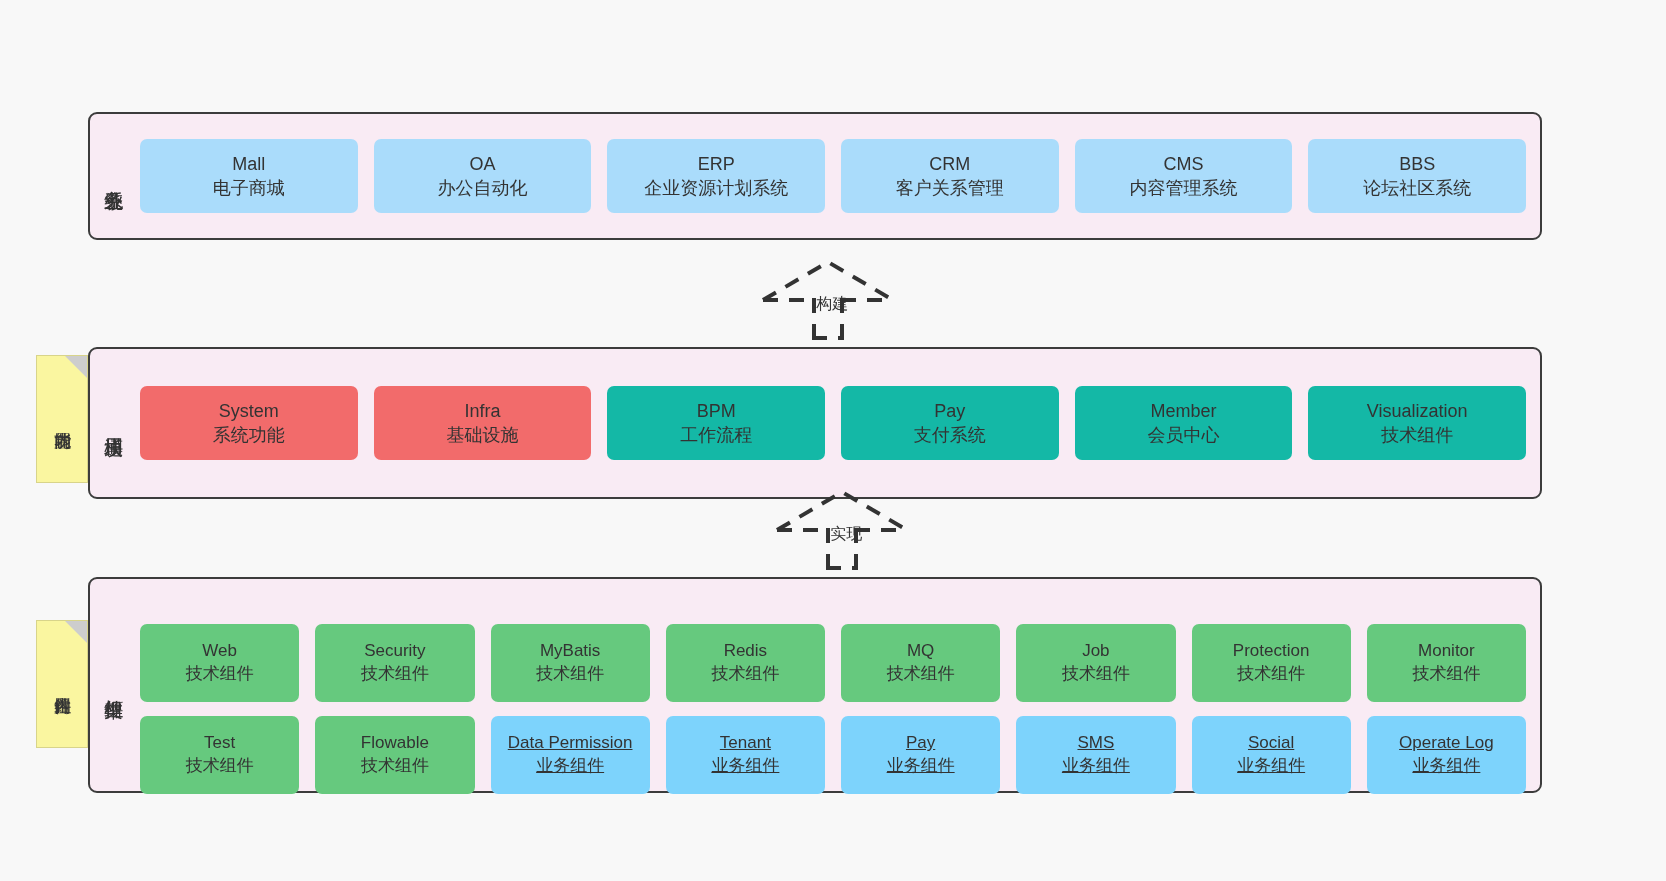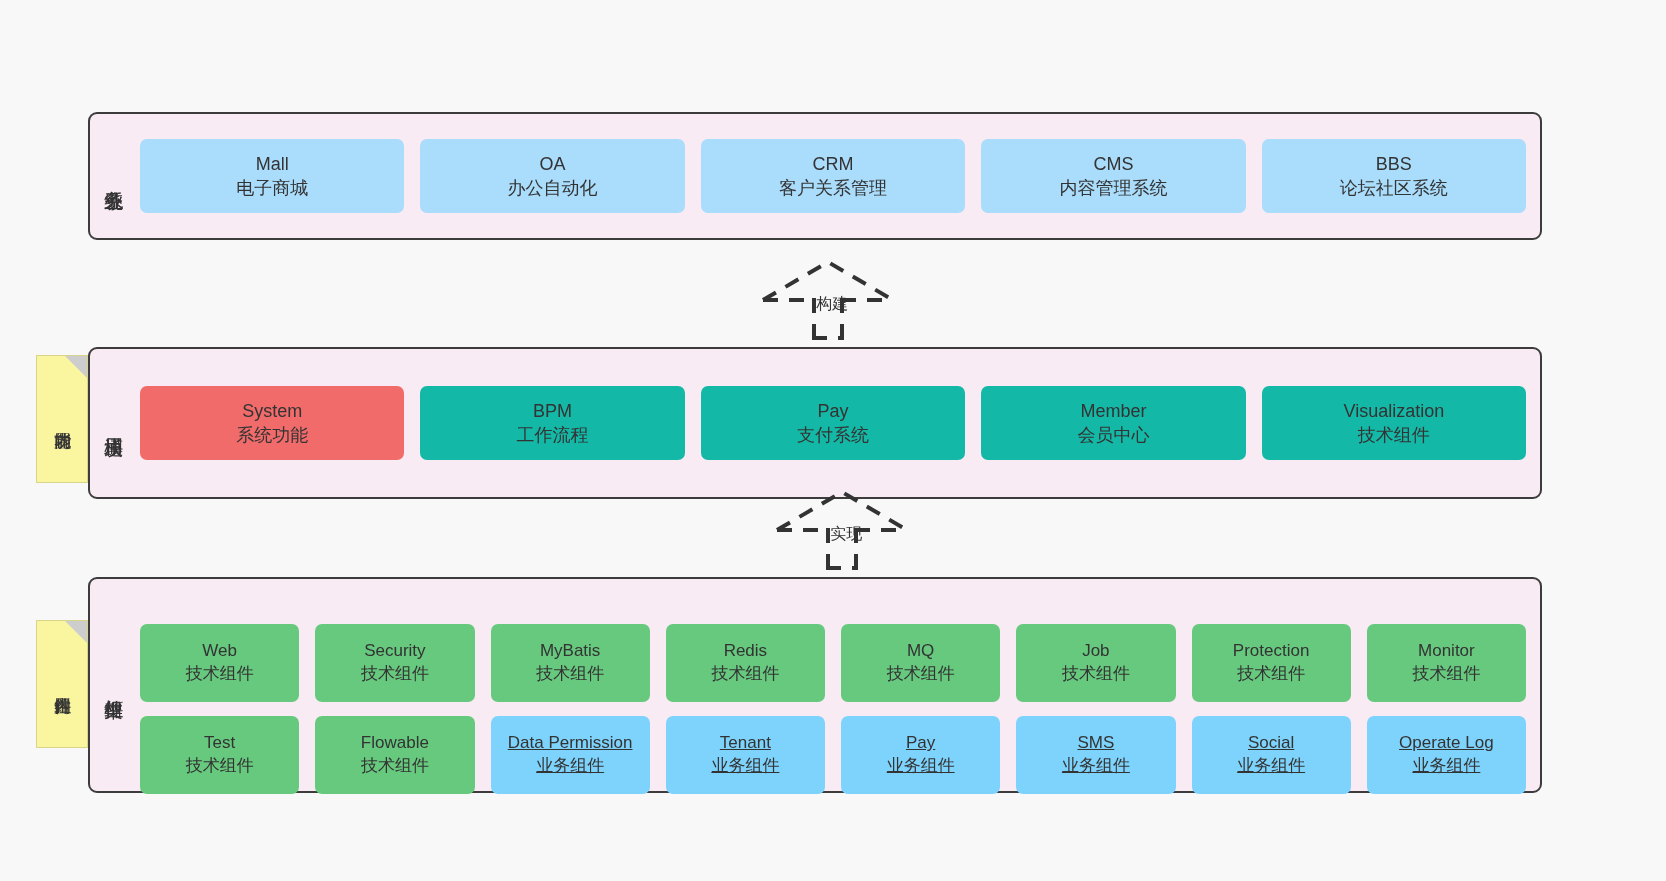--- a/index.html
+++ b/index.html
@@ -148,20 +148,24 @@
       <div class="row">
         <div class="card c-blue">
           <span class="en">Mall</span>
           <span class="cn">电子商城</span>
         </div>
         <div class="card c-blue">
           <span class="en">OA</span>
           <span class="cn">办公自动化</span>
         </div>
         <div class="card c-blue">
+          <span class="en">ERP</span>
+          <span class="cn">企业资源计划系统</span>
+        </div>
+        <div class="card c-blue">
           <span class="en">CRM</span>
           <span class="cn">客户关系管理</span>
         </div>
         <div class="card c-blue">
           <span class="en">CMS</span>
           <span class="cn">内容管理系统</span>
         </div>
         <div class="card c-blue">
           <span class="en">BBS</span>
           <span class="cn">论坛社区系统</span>
@@ -188,20 +192,24 @@
   </div>
 
   <div class="layer" id="layer-common">
     <div class="layer-title">通用模块</div>
     <div class="layer-body">
       <div class="row">
         <div class="card c-red-strong">
           <span class="en">System</span>
           <span class="cn">系统功能</span>
         </div>
+        <div class="card c-red-strong">
+          <span class="en">Infra</span>
+          <span class="cn">基础设施</span>
+        </div>
         <div class="card c-red-light">
           <span class="en">BPM</span>
           <span class="cn">工作流程</span>
         </div>
         <div class="card c-red-light">
           <span class="en">Pay</span>
           <span class="cn">支付系统</span>
         </div>
         <div class="card c-red-light">
           <span class="en">Member</span>

